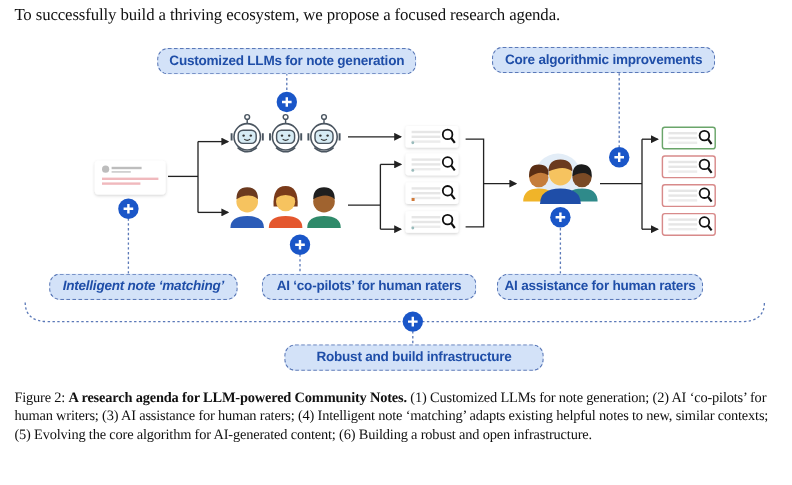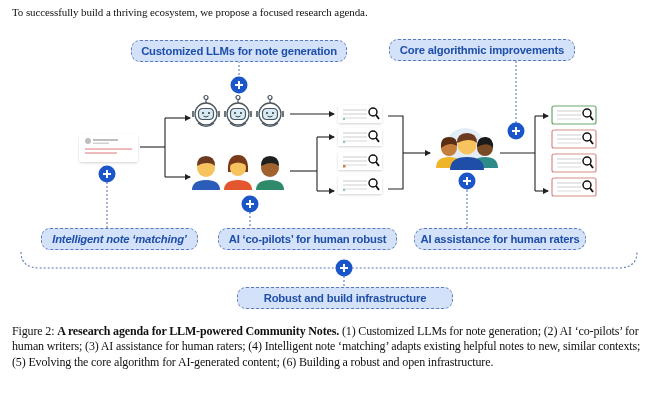--- a/index.html
+++ b/index.html
@@ -1,17 +1,17 @@
 <!DOCTYPE html>
 <html><head>
 <meta charset="utf-8">
 <style>
   html,body{margin:0;padding:0;background:#fff;}
   body{width:660px;height:404px;position:relative;overflow:hidden;font-family:"Liberation Serif",serif;color:#111;}
-  .intro{position:absolute;left:12px;top:6px;font-size:11px;letter-spacing:-0.1px;}
+  .intro{position:absolute;left:12px;top:6px;font-size:14px;letter-spacing:-0.1px;}
   svg.diagram{position:absolute;left:0;top:0;}
   .pill{position:absolute;background:#d3e2f8;border:1.3px dashed #5b79b8;border-radius:9px;color:#1f4ea8;
         font-family:"Liberation Sans",sans-serif;font-weight:bold;font-size:11.3px;display:flex;align-items:center;justify-content:center;white-space:nowrap;letter-spacing:-0.2px;}
   .caption{position:absolute;left:12px;top:324px;width:640px;font-size:12px;line-height:15.4px;letter-spacing:-0.15px;}
   .caption b{font-weight:bold;}
 </style>
 </head>
 <body>
 
 <div class="intro">To successfully build a thriving ecosystem, we propose a focused research agenda.</div>
@@ -166,19 +166,19 @@
 
   <use href="#plus" x="239" y="85"></use>
   <use href="#plus" x="516" y="131"></use>
   <use href="#plus" x="107" y="174"></use>
   <use href="#plus" x="250" y="204"></use>
   <use href="#plus" x="467" y="181"></use>
   <use href="#plus" x="344" y="268"></use>
 </svg>
 
 <div class="pill" style="left:131px;top:40px;width:214px;height:20px;">Customized LLMs for note generation</div>
-<div class="pill" style="left:389px;top:39px;width:184px;height:20px;">Core algorithmic improvements</div>
+<div class="pill" style="left:410px;top:39px;width:184px;height:20px;">Core algorithmic improvements</div>
 <div class="pill" style="left:41px;top:228px;width:155px;height:20px;font-style:italic;">Intelligent note ‘matching’</div>
-<div class="pill" style="left:218px;top:228px;width:177px;height:20px;">AI ‘co-pilots’ for human robust</div>
+<div class="pill" style="left:218px;top:228px;width:177px;height:20px;">AI ‘co-pilots’ for human raters</div>
 <div class="pill" style="left:414px;top:228px;width:170px;height:20px;border-radius:10px;">AI assistance for human raters</div>
 <div class="pill" style="left:237px;top:287px;width:214px;height:20px;">Robust and build infrastructure</div>
 
 <div class="caption"><span>Figure 2: </span><b>A research agenda for LLM-powered Community Notes.</b><span> (1) Customized LLMs for note generation; (2) AI ‘co-pilots’ for human writers; (3) AI assistance for human raters; (4) Intelligent note ‘matching’ adapts existing helpful notes to new, similar contexts; (5) Evolving the core algorithm for AI-generated content; (6) Building a robust and open infrastructure.</span></div>
 
 </body></html>

